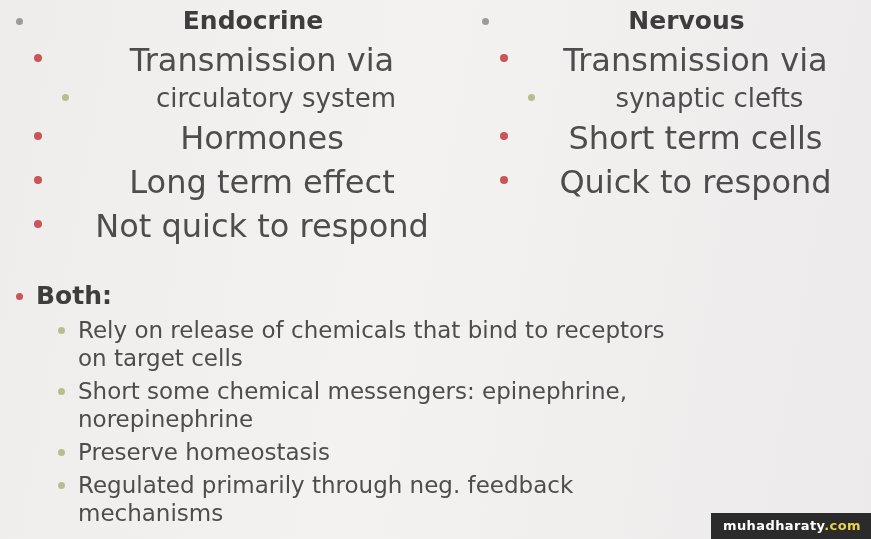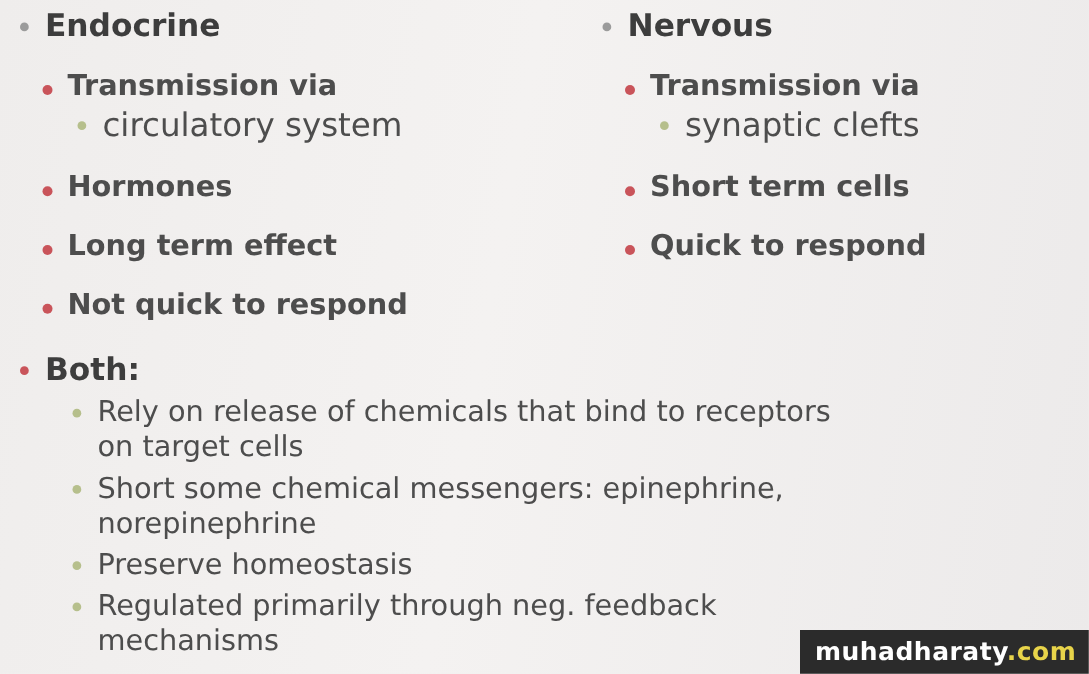--- a/index.html
+++ b/index.html
@@ -18,20 +18,21 @@
     position: absolute;
     inset: 0;
     background: linear-gradient(100deg, #efedec 0%, #f4f2f1 45%, #eceaea 100%);
   }
   .columns {
     position: absolute;
     top: 6px;
     left: 0;
     width: 871px;
     display: flex;
+    text-align: center;
   }
   .col {
     box-sizing: border-box;
   }
   .col-left { width: 470px; padding-left: 10px; }
   .col-right { width: 401px; padding-left: 6px; }
 
   ul {
     list-style: none;
     margin: 0;
@@ -62,26 +63,25 @@
   }
   .lvl1 > .bullet {
     width: 7px; height: 7px;
     left: 6px; top: 12px;
     background: #9b9b9b;
   }
   .lvl1.red-b > .bullet { background: #c9545a; }
 
   
   .lvl2 {
-    font-size: 23px;
+    font-size: 32px;
     line-height: 1.22;
     padding-left: 44px;
-    margin-top: 19px;
+    margin-top: 5px;
     color: #4d4d4d;
-    font-weight: bold;
   }
   .lvl2 > .bullet {
     width: 8px; height: 8px;
     left: 24px; top: 13px;
     background: #c9545a;
   }
 
   
   .lvl3 {
     font-size: 26px;
@@ -120,25 +120,24 @@
     background: #b6bf8c;
   }
 
   .watermark {
     position: absolute;
     right: 0;
     bottom: 0;
     background: #2b2b2b;
     color: #ffffff;
     font-family: "DejaVu Sans", sans-serif;
-    font-size: 20px;
+    font-size: 13px;
     font-weight: bold;
     letter-spacing: 0.4px;
     padding: 5px 10px 6px 12px;
-    text-align: center;
   }
   .watermark .hi { color: #e8d44a; }
 </style>
 </head>
 <body>
 
 <div class="slide">
 
   <div class="columns">
 

